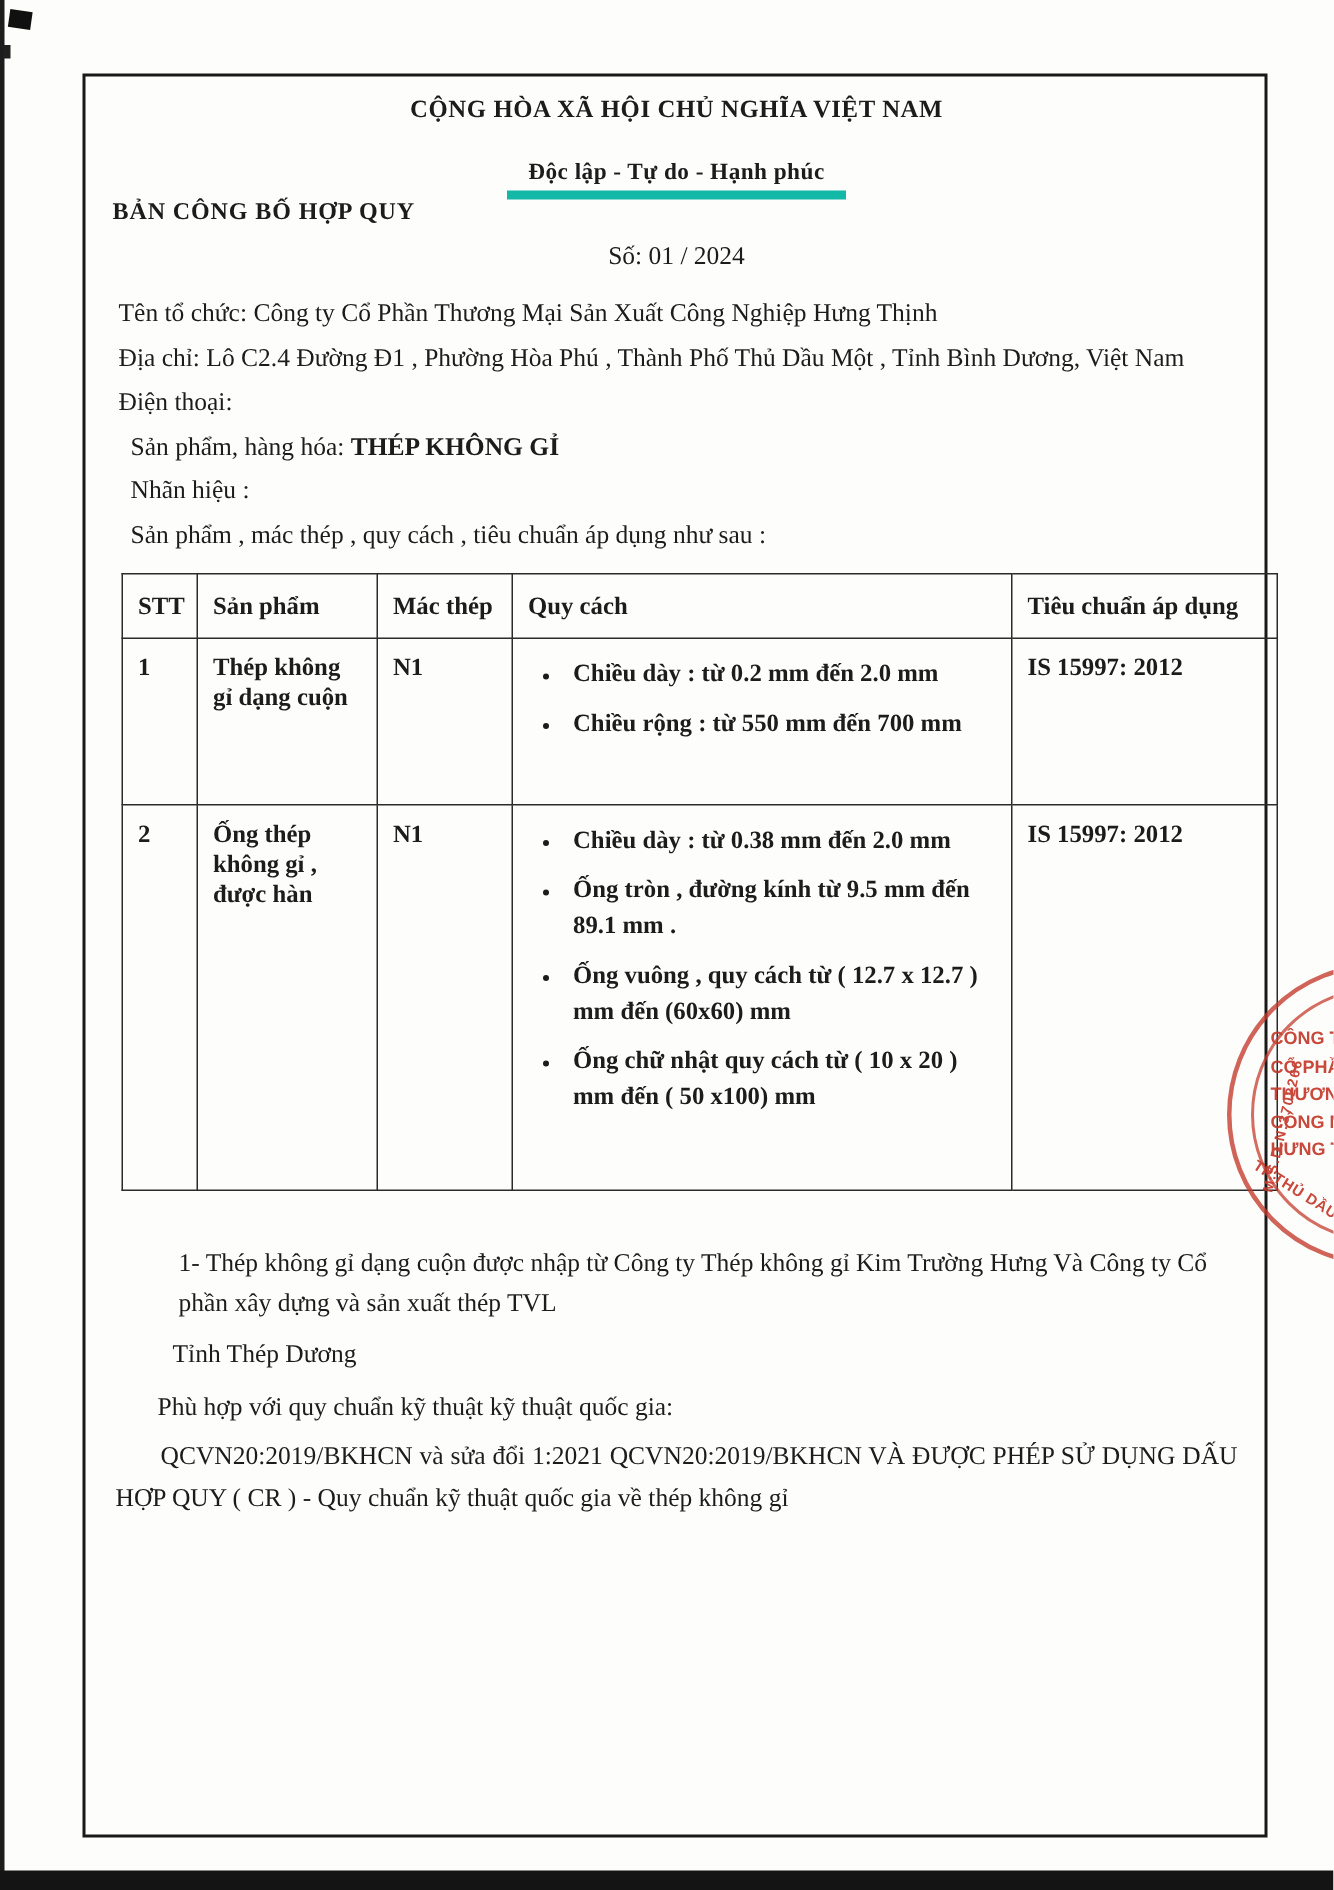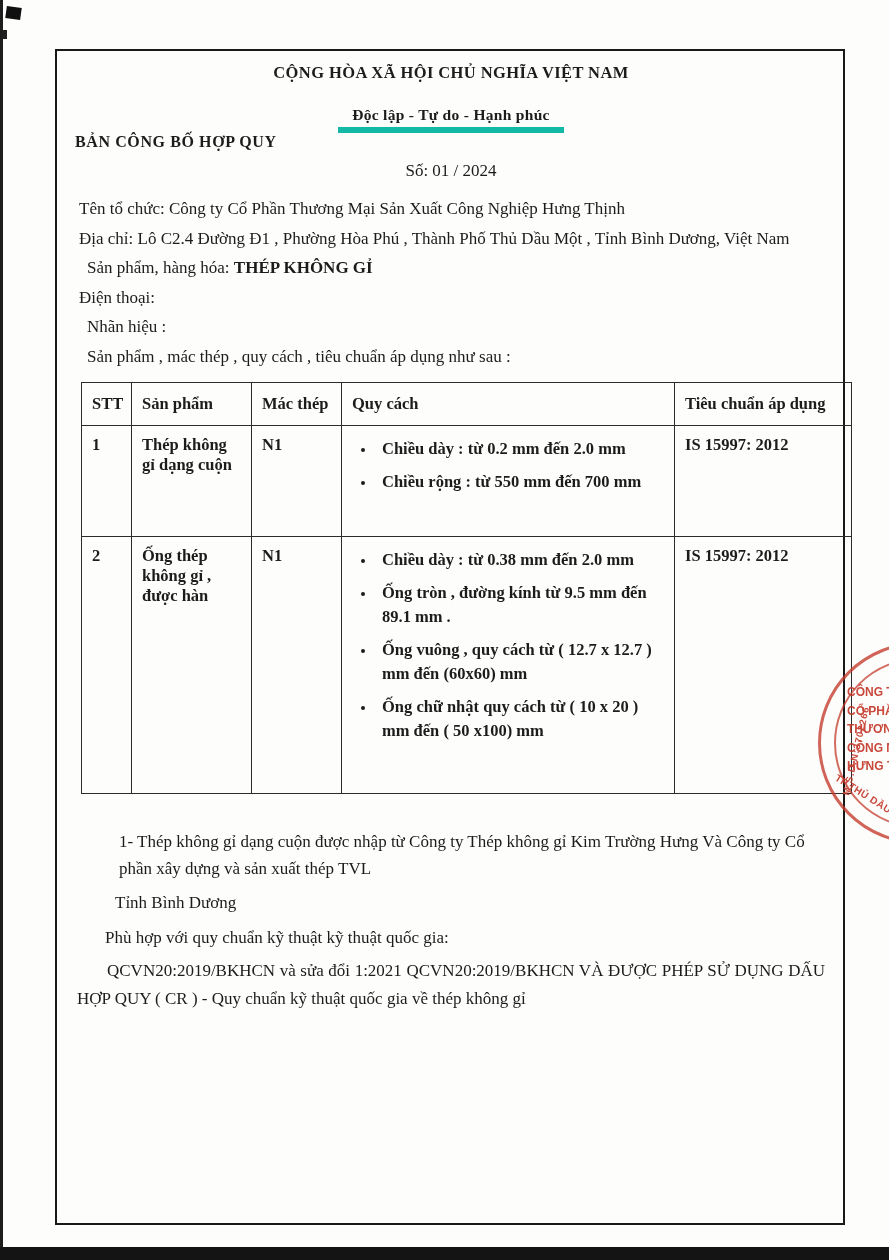--- a/index.html
+++ b/index.html
@@ -87,22 +87,22 @@
     <div class="nat-header">
       <div class="nh1">CỘNG HÒA XÃ HỘI CHỦ NGHĨA VIỆT NAM</div><br>
       <span class="nh2">Độc lập - Tự do - Hạnh phúc</span>
     </div>
 
     <div class="doc-title">BẢN CÔNG BỐ HỢP QUY</div>
     <div class="doc-no">Số: 01 / 2024</div>
 
     <p class="para first">Tên tổ chức: Công ty Cổ Phần Thương Mại Sản Xuất Công Nghiệp Hưng Thịnh</p>
     <p class="para">Địa chỉ: Lô C2.4 Đường Đ1 , Phường Hòa Phú , Thành Phố Thủ Dầu Một , Tỉnh Bình Dương, Việt Nam</p>
+    <p class="para">Điện thoại:</p>
     <p class="para indent1"><span>Sản phẩm, hàng hóa: </span><span class="bold">THÉP KHÔNG GỈ</span></p>
-    <p class="para">Điện thoại:</p>
     <p class="para indent1">Nhãn hiệu :</p>
     <p class="para indent1">Sản phẩm , mác thép , quy cách , tiêu chuẩn áp dụng như sau :</p>
 
     <table class="spec">
       <colgroup>
         <col class="c-stt">
           <col class="c-sp">
           <col class="c-mt">
           <col class="c-qc">
           <col class="c-tc">
@@ -141,21 +141,21 @@
               <li>Ống chữ nhật quy cách từ ( 10 x 20 ) mm đến ( 50 x100) mm</li>
             </ul>
           </td>
           <td class="tc">IS 15997: 2012</td>
         </tr>
       </tbody>
     </table>
 
     <div class="notes">
       <p class="note1">1-  Thép không gỉ dạng cuộn được nhập từ Công ty Thép không gỉ Kim Trường Hưng Và Công ty Cổ phần xây dựng và sản xuất thép TVL</p>
-      <p class="plainline">Tỉnh Bình Dương</p>
+      <p class="plainline">Tỉnh Thép Dương</p>
       <p class="fitline">Phù hợp với quy chuẩn kỹ thuật kỹ thuật quốc gia:</p>
       <p class="qcvn">QCVN20:2019/BKHCN  và  sửa  đổi  1:2021  QCVN20:2019/BKHCN  VÀ  ĐƯỢC PHÉP SỬ DỤNG DẤU HỢP QUY ( CR ) -  Quy chuẩn kỹ thuật quốc gia về thép không gỉ</p>
     </div>
 
   </div>
 </div>
 
 <div class="stamp">
   <div class="ring"></div>
   <div class="center">

